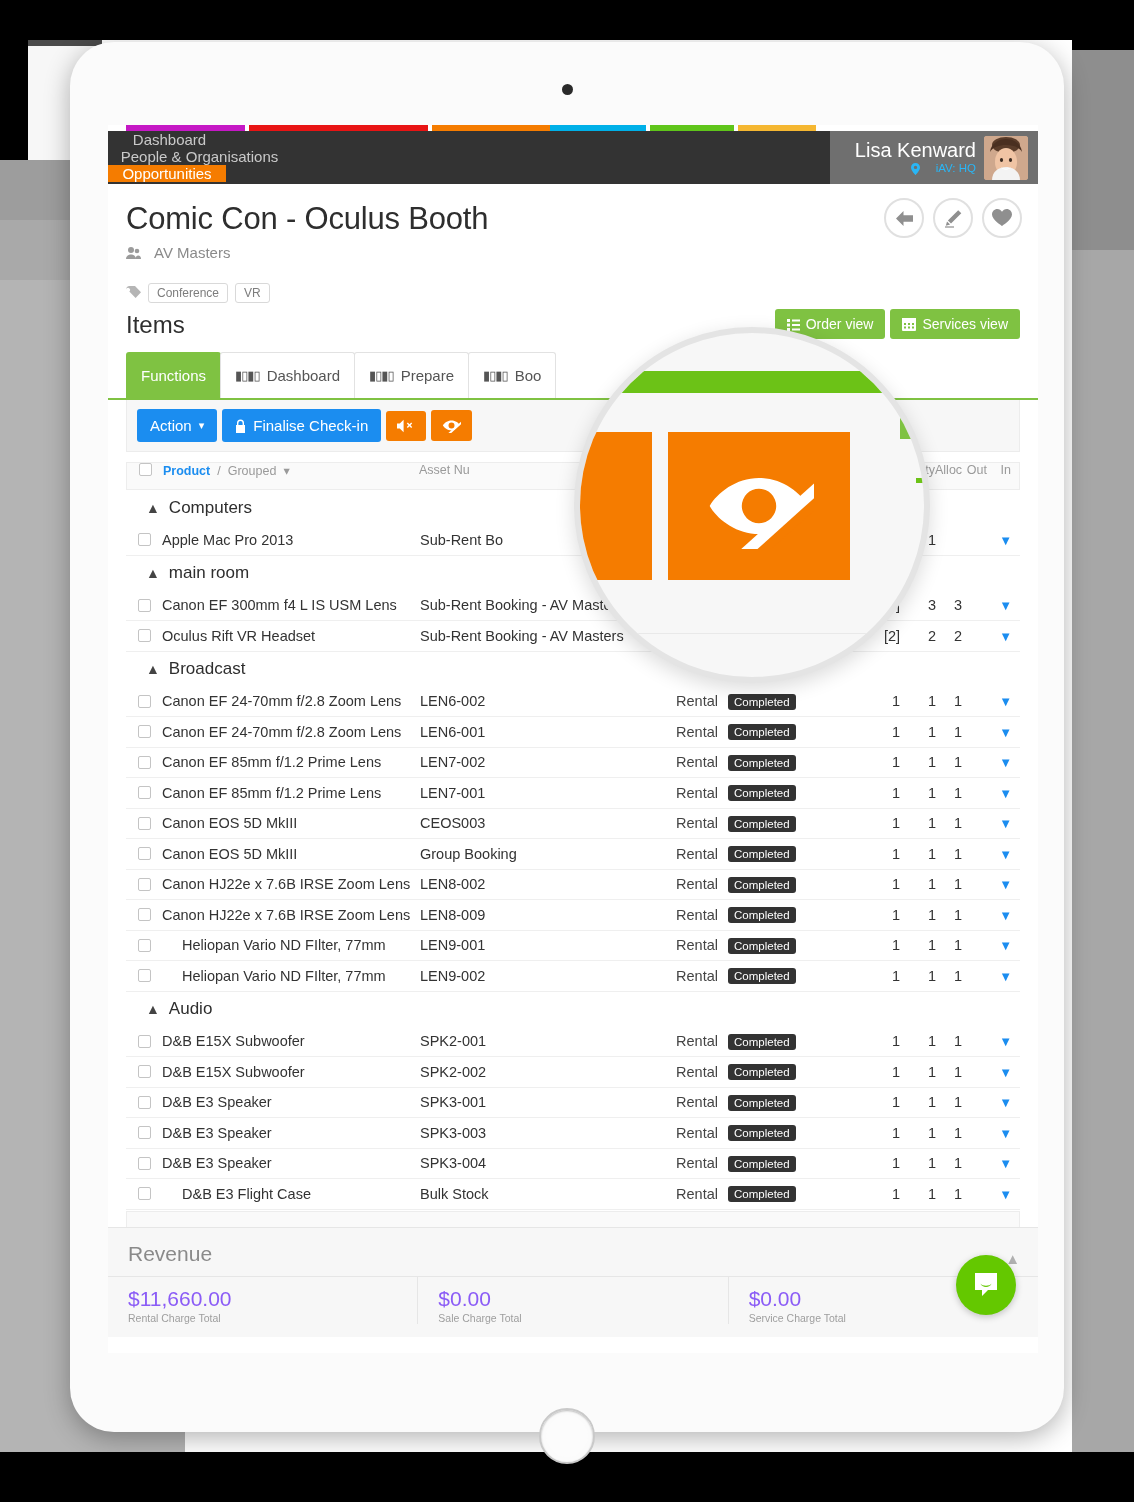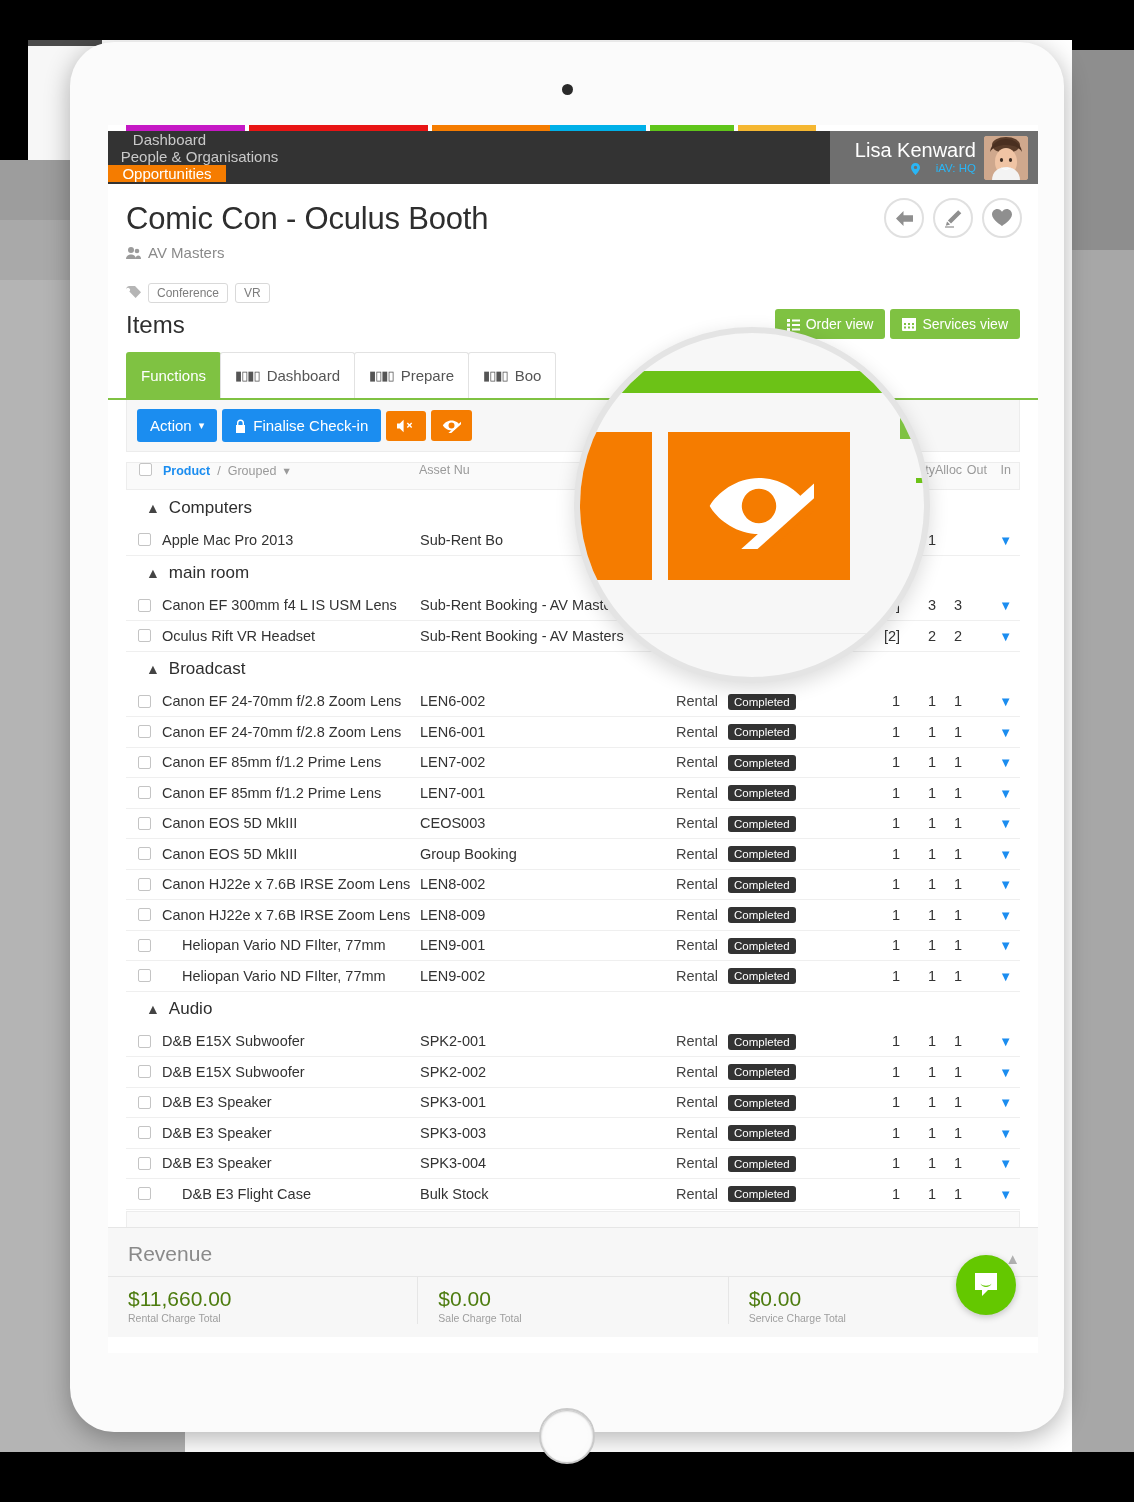--- a/index.html
+++ b/index.html
@@ -62,21 +62,21 @@
       align-items:center; gap:8px; }
   #user-text { text-align:right; line-height:1.15; }
   #user-name { color:#fff; font-size:20px; }
   #user-loc { color:#29b6f6; font-size:11.5px; display:flex; align-items:center;
       justify-content:flex-end; gap:16px; }
   #avatar { width:44px; height:44px; border-radius:3px; overflow:hidden; background:#dcb89b; position:relative; }
 
   
   #content { position:absolute; top:59px; left:0; width:930px; height:1169px; background:#fff; }
   #page-title { font-size:31px; color:#2e2e2e; font-weight:400; padding:17px 0 0 18px; letter-spacing:-.2px;}
-  .meta-row { display:flex; align-items:center; gap:7px; padding-left:18px; margin-top:7px; color:#8a8a8a; font-size:15px;}
+  .meta-row { display:flex; align-items:center; gap:13px; padding-left:18px; margin-top:7px; color:#8a8a8a; font-size:15px;}
   .tag-row { display:flex; align-items:center; gap:7px; padding-left:18px; margin-top:22px; }
   .tag { border:1px solid #d9d9d9; border-radius:3px; padding:2px 8px; font-size:12px; color:#7d7d7d; background:#fff;}
   #items-head { display:flex; align-items:flex-end; justify-content:space-between; padding:6px 18px 0 18px; }
   #items-title { font-size:24px; color:#2e2e2e; }
   .viewbtns { display:flex; gap:5px; }
   .viewbtn { background:#7fc242; color:#fff; font-size:14px; padding:7px 12px; border-radius:3px;
      display:flex; align-items:center; gap:6px; white-space:nowrap;}
 
   
   #tabs { display:flex; align-items:flex-end; padding:0 18px; margin-top:13px;
@@ -120,21 +120,21 @@
   .emptyrow { height:34px; background:#fafafa; border:1px solid #ededed; margin-top:1px;}
 
   
   #revenue { position:absolute; left:0; bottom:16px; width:930px; height:110px;
      background:#f7f7f7; border-top:1px solid #e6e6e6; }
   #rev-title { font-size:21px; color:#8a8a8a; padding:14px 0 0 20px; }
   #rev-collapse { position:absolute; right:18px; top:22px; color:#b0b0b0; font-size:15px; }
   .rev-cols { display:flex; margin-top:10px; border-top:1px solid #e6e6e6; }
   .rev-col { flex:1; padding:10px 0 0 20px; border-right:1px solid #e6e6e6; }
   .rev-col:last-child { border-right:none; }
-  .rev-amt { font-size:21px; color:#4d7c0f; }
+  .rev-amt { font-size:21px; color:#8b5cf6; }
   .rev-lbl { font-size:10.5px; color:#9e9e9e; margin-top:1px;}
 
   
   #intercom { position:absolute; right:22px; bottom:22px; width:60px; height:60px;
      border-radius:50%; background:#64c800; box-shadow:0 2px 7px rgba(0,0,0,.22);
      display:flex; align-items:center; justify-content:center; }
 
   
   #mag { position:absolute; left:466px; top:202px; width:356px; height:356px;
      border-radius:50%; background:#f7f7f7; border:6px solid #e4e4e4;

